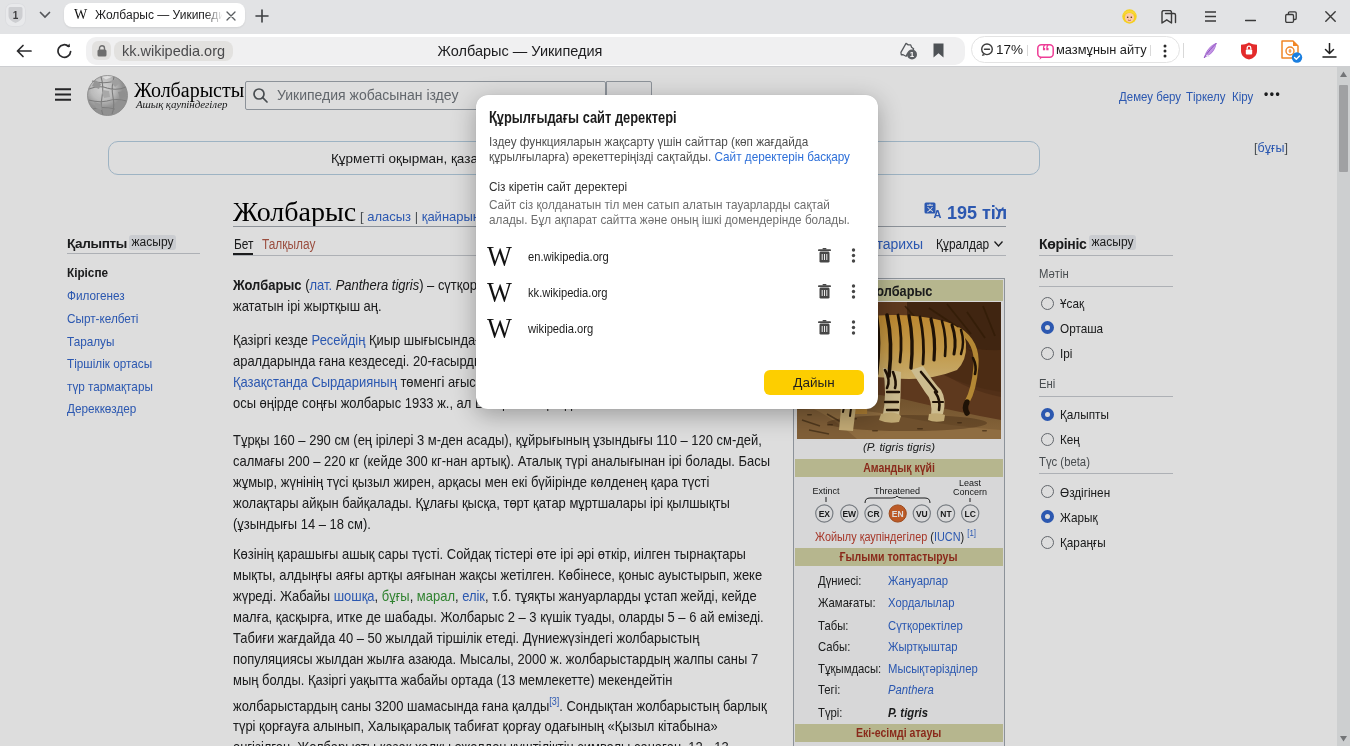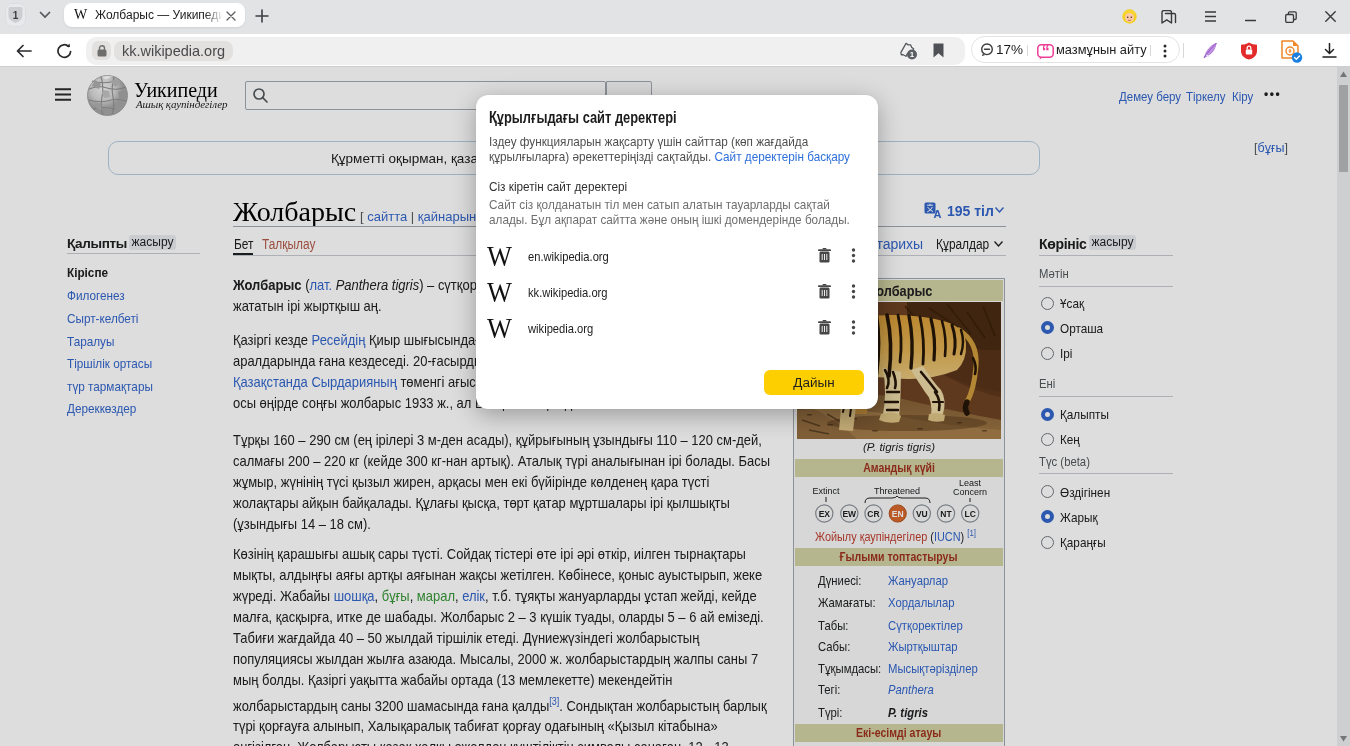--- a/index.html
+++ b/index.html
@@ -44,45 +44,46 @@
     <circle cx="20.5" cy="20.5" r="20" fill="url(#glb)"></circle>
     <path d="M2 14 Q12 10 20 13 Q30 16 39 12 M1.5 25 Q12 28 20 26 Q30 23 39.5 26 M14 1.5 Q17 12 15 22 Q13 32 16 40 M27 2 Q24 12 26 22 Q28 32 25 39 M5 6 Q14 9 24 7 M6 34 Q15 31 28 34" stroke="#8f8f8f" stroke-width="1.1" fill="none"></path>
     <path d="M8 5 l6 4 -2 5 -7-3z" fill="#adadad"></path>
     <path d="M23 6 l6-2 4 4 -5 4z" fill="#b8b8b8"></path>
     <path d="M31 17 l6-1 2 5 -6 3z" fill="#a5a5a5"></path>
     <path d="M16 15 l6 1 1 6 -6 1 -2-5z" fill="#c2c2c2"></path>
     <path d="M13 0.5 l6 4 8-3.5 -6-1z" fill="#fff"></path>
     <path d="M7 27 l7 2 1 6 -6-2z" fill="#b0b0b0"></path>
     <circle cx="20.5" cy="20.5" r="20" fill="none" stroke="#9a9a9a" stroke-width="0.8"></circle>
   </svg>
-  <div class="abs nw" style="left:134px;top:79px;font-family:'Liberation Serif',serif;font-size:20px;color:#000;">Уикипеди</div>
+  <div class="abs nw" style="left:134px;top:79px;font-family:'Liberation Serif',serif;font-size:20px;color:#000;">Жолбарысты</div>
   <div class="abs nw" style="left:136px;top:98px;font-family:'Liberation Serif',serif;font-style:italic;font-size:11px;color:#202122;letter-spacing:-0.1px;">Ашық қаупіндегілер</div>
   <div class="abs" style="left:245px;top:81px;width:361px;height:29px;background:#fff;border:1px solid #a2a9b1;border-radius:2px;"></div>
   <svg class="abs" style="left:253px;top:88px;" width="15" height="15" viewBox="0 0 15 15">
         <circle cx="6" cy="6" r="5" stroke="#54595d" stroke-width="1.7" fill="none"></circle>
         <path d="M9.7 9.7 L14 14" stroke="#54595d" stroke-width="1.7" stroke-linecap="round"></path>
       </svg>
+  <div class="abs nw" style="left:277px;top:81px;height:29px;line-height:29px;font-size:14px;color:#72777d;">Уикипедия жобасынан іздеу</div>
   <div class="abs" style="left:606px;top:81px;width:46px;height:29px;background:#f8f9fa;border:1px solid #a2a9b1;border-radius:0 2px 2px 0;"></div>
   <div class="abs nw cx85" style="left:1119px;top:89px;font-size:13.5px;"><a class="bl">Демеу беру</a></div>
   <div class="abs nw cx85" style="left:1186px;top:89px;font-size:13.5px;"><a class="bl">Тіркелу</a></div>
   <div class="abs nw cx85" style="left:1232px;top:89px;font-size:13.5px;"><a class="bl">Кіру</a></div>
   <div class="abs nw" style="left:1264px;top:87px;font-size:12px;color:#202122;letter-spacing:1.5px;font-weight:bold;">•••</div>
 
   <div class="abs" style="left:108px;top:141px;width:932px;height:34px;border:1px solid #b6cfe2;border-radius:10px;"></div>
   <div class="abs nw" style="left:331px;top:151px;font-size:13.5px;color:#202122;">Құрметті оқырман, қазақ тіліндегі Уикипедияны дамытуға өз үлесіңізді қоса аласыз!</div>
   <div class="abs nw" style="left:1254px;top:141px;font-size:12.5px;color:#54595d;">[<a class="bl">бұғы</a>]</div>
 
   <div class="abs nw" style="left:233px;top:196px;font-family:'Liberation Serif',serif;font-size:28px;color:#000;">Жолбарыс</div>
-  <div class="abs nw" style="left:360px;top:209px;font-size:13px;color:#54595d;">[ <a class="bl">сайтта</a> | <a class="bl">қайнарын өңдеу</a> ]</div>
+  <div class="abs nw" style="left:360px;top:209px;font-size:13px;color:#54595d;">[ <a class="bl">аласыз</a> | <a class="bl">қайнарын өңдеу</a> ]</div>
   <svg class="abs" style="left:924px;top:202px;" width="18" height="16" viewBox="0 0 18 16">
     <rect x="0.5" y="0.5" width="11" height="11" rx="1.5" fill="#3366cc"></rect>
     <path d="M3 3.2 H9 M6 1.8 V3.4 M3.6 5 Q6 8.5 9 9.6 M8.4 5 Q6.5 8.8 3.2 10" stroke="#fff" stroke-width="1" fill="none"></path>
     <text x="13.5" y="15.5" font-size="11" font-weight="bold" fill="#3366cc" text-anchor="middle">A</text>
   </svg>
-  <div class="abs nw" style="left:947px;top:203px;font-size:14px;font-weight:bold;color:#3366cc;">195 тіл</div>
+  <div class="abs nw" style="left:947px;top:203px;font-size:18px;font-weight:bold;color:#3366cc;">195 тіл</div>
   <svg class="abs" style="left:995px;top:207px;" width="9" height="6" viewBox="0 0 9 6">
         <path d="M0.5 0.5 L4.5 5 L8.5 0.5" stroke="#3366cc" stroke-width="1.4" fill="none"></path>
       </svg>
   <div class="abs" style="left:233px;top:226px;width:773px;height:1px;background:#a2a9b1;"></div>
 
   <div class="abs nw cx85" style="left:234px;top:236px;font-size:14px;color:#202122;">Бет</div>
   <div class="abs" style="left:233px;top:253px;width:20px;height:2.5px;background:#202122;"></div>
   <div class="abs nw cx85" style="left:262px;top:236px;font-size:14px;color:#b35a49;">Талқылау</div>
   <div class="abs nw" style="left:842px;top:236px;font-size:14px;"><a class="bl">Көру тарихы</a></div>
   <div class="abs nw cx85" style="left:936px;top:236px;font-size:14px;color:#202122;">Құралдар</div>
@@ -314,20 +315,21 @@
     <path d="M12.6 0.5 l0.4 3.6 -3.6-0.3z" fill="#2a2a2c"></path>
   </svg>
   <div class="abs" style="left:86px;top:37px;width:879px;height:28px;background:#f0f0f1;border-radius:10px;"></div>
   <div class="abs" style="left:92px;top:41px;width:19px;height:19px;background:#e2e1df;border-radius:6px;"></div>
   <svg class="abs" style="left:96.5px;top:44.5px;" width="10" height="12" viewBox="0 0 10 12">
     <rect x="0.5" y="4.5" width="9" height="7" rx="1.5" fill="#6e6e6e"></rect>
     <path d="M2.5 5 V3.2 a2.5 2.5 0 0 1 5 0 V5" stroke="#6e6e6e" stroke-width="1.4" fill="none"></path>
   </svg>
   <div class="abs" style="left:114px;top:40.5px;width:119px;height:20px;background:#e2e1df;border-radius:8px;"></div>
   <div class="abs" style="left:114px;top:40.5px;width:119px;height:20px;font-size:14.5px;color:#4a4a4c;text-align:center;line-height:20px;">kk.wikipedia.org</div>
+  <div class="abs nw" style="left:435px;top:37px;width:170px;height:28px;font-size:14.5px;color:#1c1c1e;text-align:center;line-height:28px;">Жолбарыс — Уикипедия</div>
   <svg class="abs" style="left:899px;top:42px;" width="19" height="18" viewBox="0 0 19 18">
     <path d="M6.5 1 L9 2.8 h3 l1 2.8 2.4 1.8 -0.9 2.8 0.3 1.2 a5.8 5.8 0 0 0 -8 4.6 l-0.3 0.2 L3.1 14.4 H0.9 L0.5 11.6z" stroke="#55585c" stroke-width="1.5" fill="none" stroke-linejoin="round" transform="translate(1.5,0.5) scale(0.85)"></path>
     <circle cx="13" cy="12.5" r="5" fill="#5b5e62"></circle>
     <text x="13" y="15.4" font-size="8" fill="#fff" text-anchor="middle" font-weight="bold">1</text>
   </svg>
   <svg class="abs" style="left:933px;top:43px;" width="11" height="15" viewBox="0 0 11 15">
         <path d="M0.5 0.5 h10 v14 L5.5 10.2 0.5 14.5z" fill="#4e5256"></path>
       </svg>
   <div class="abs" style="left:971px;top:36px;width:209px;height:27px;border:1px solid #e3e3e3;border-radius:13.5px;background:#fff;"></div>
   <svg class="abs" style="left:980px;top:43px;" width="14" height="14" viewBox="0 0 14 14">

